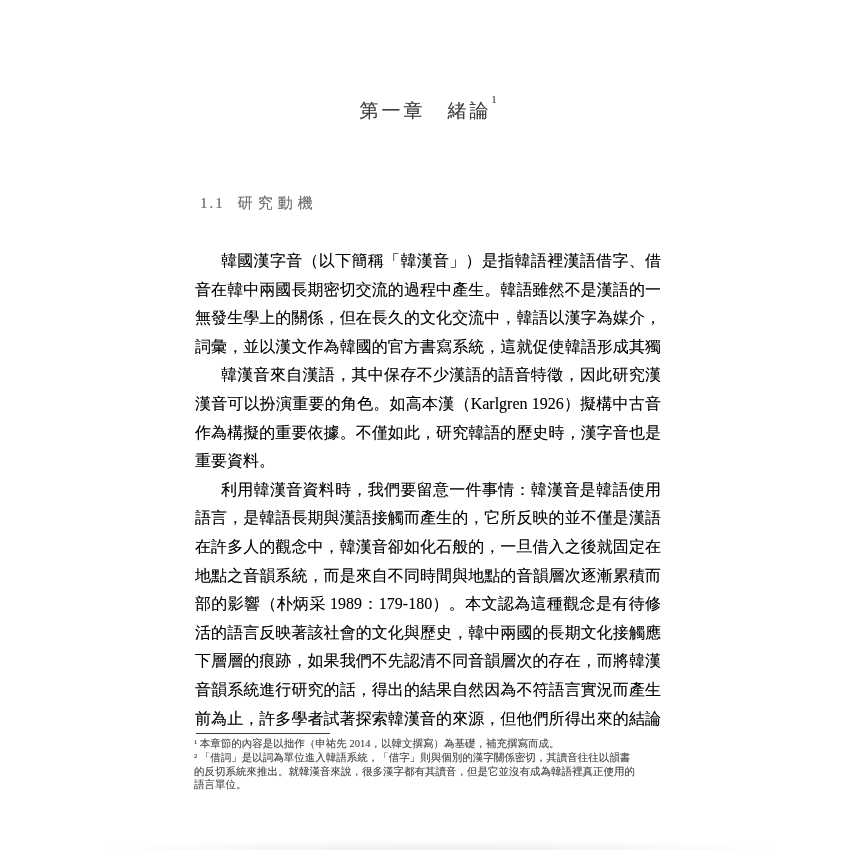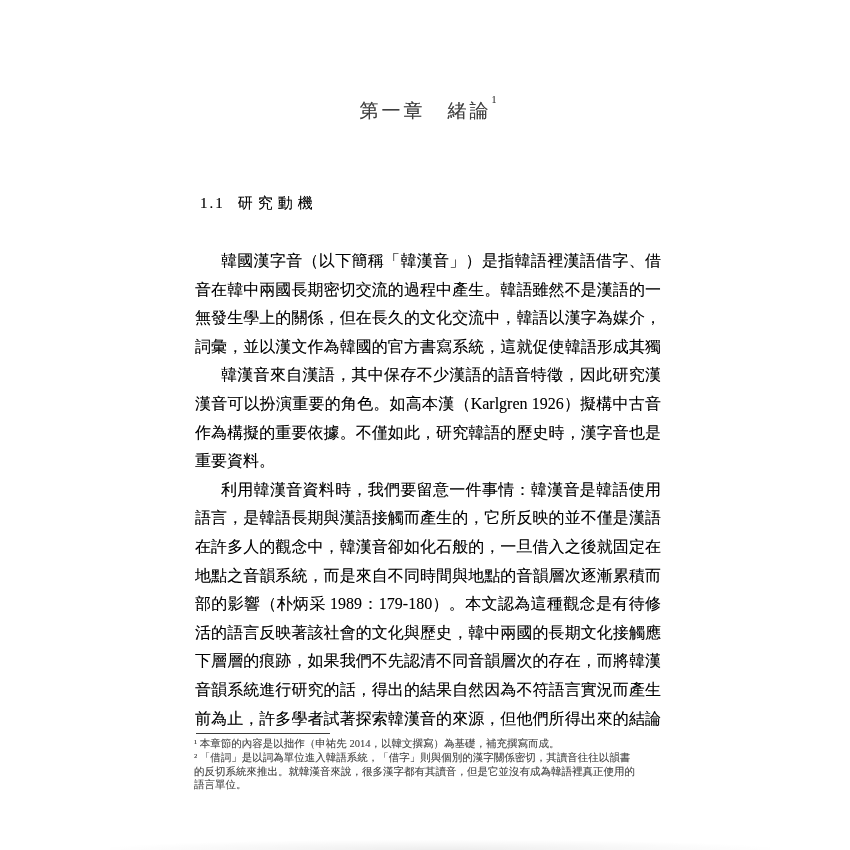--- a/index.html
+++ b/index.html
@@ -29,21 +29,21 @@
     font-size: 10px;
     letter-spacing: 0;
     position: relative;
     top: -7px;
   }
   .section-heading {
     position: absolute;
     top: 194px;
     left: 200px;
     font-size: 15px;
-    color: #000000;
+    color: #737373;
   }
   .sec-num { letter-spacing: 2px; margin-right: 13px; }
   .sec-title { letter-spacing: 5px; }
   .body-text {
     position: absolute;
     top: 247px;
     left: 195px;
     width: 466px;
     font-size: 16px;
     color: #000000;

